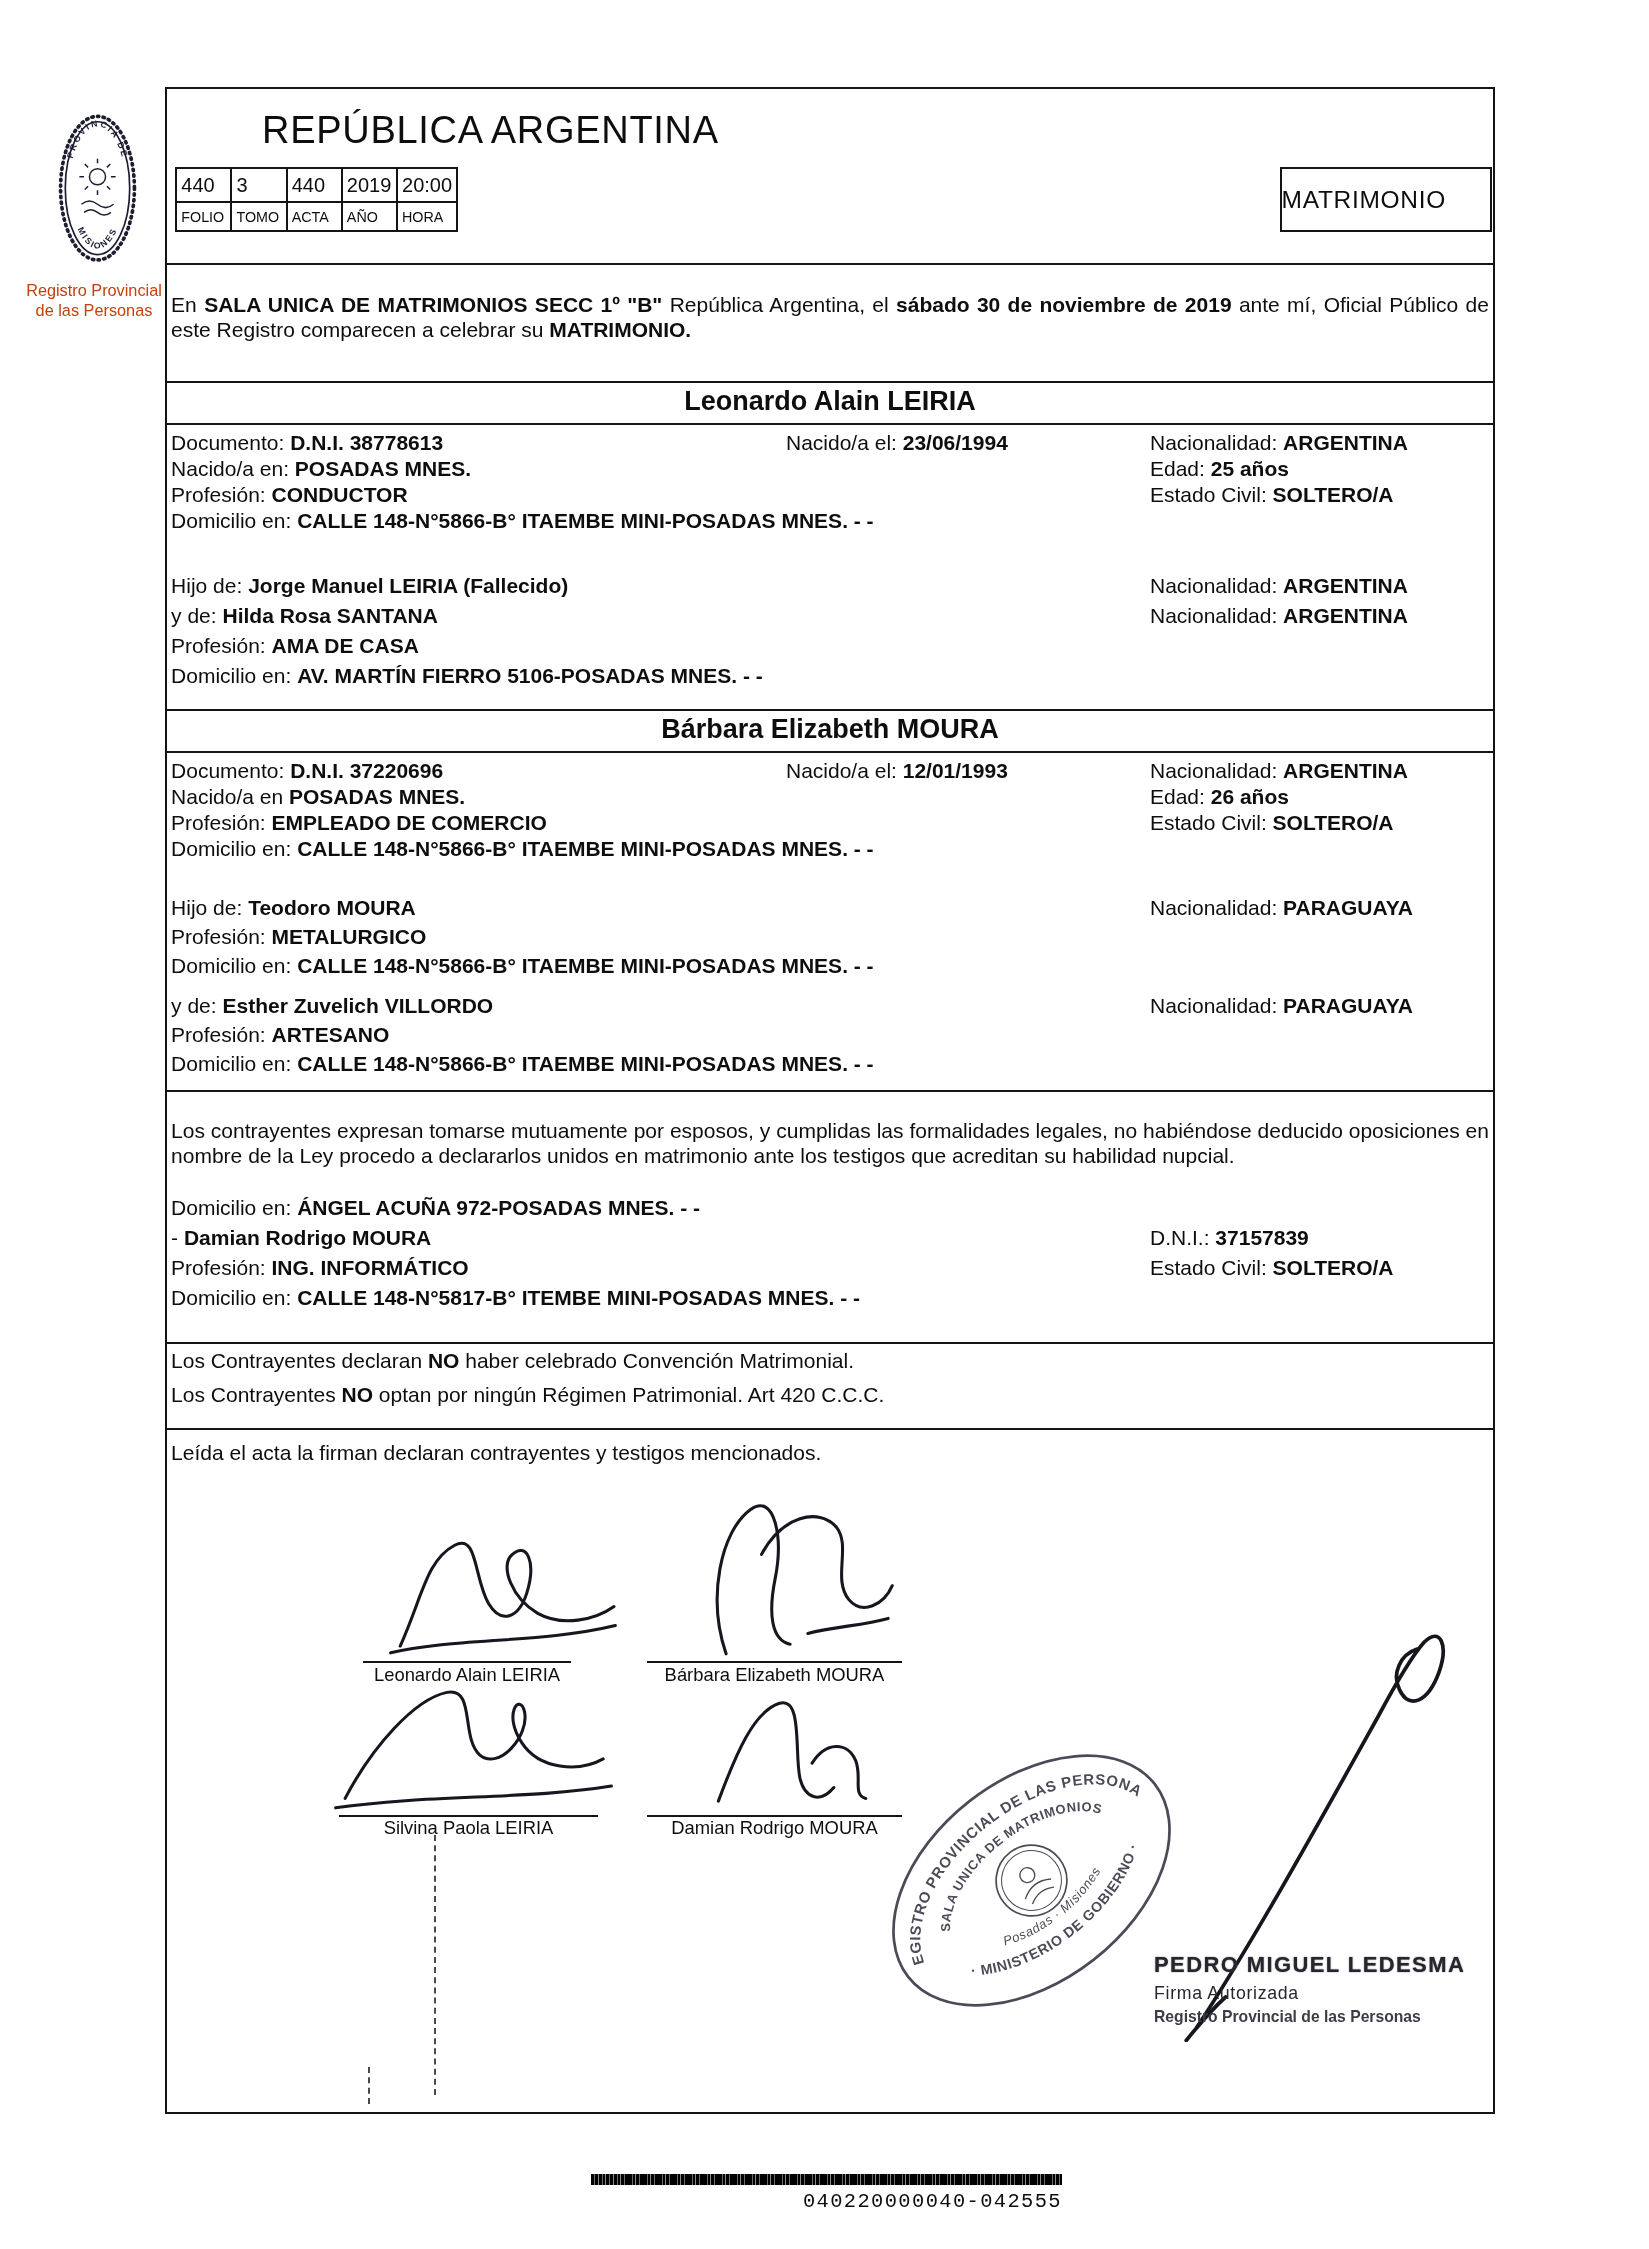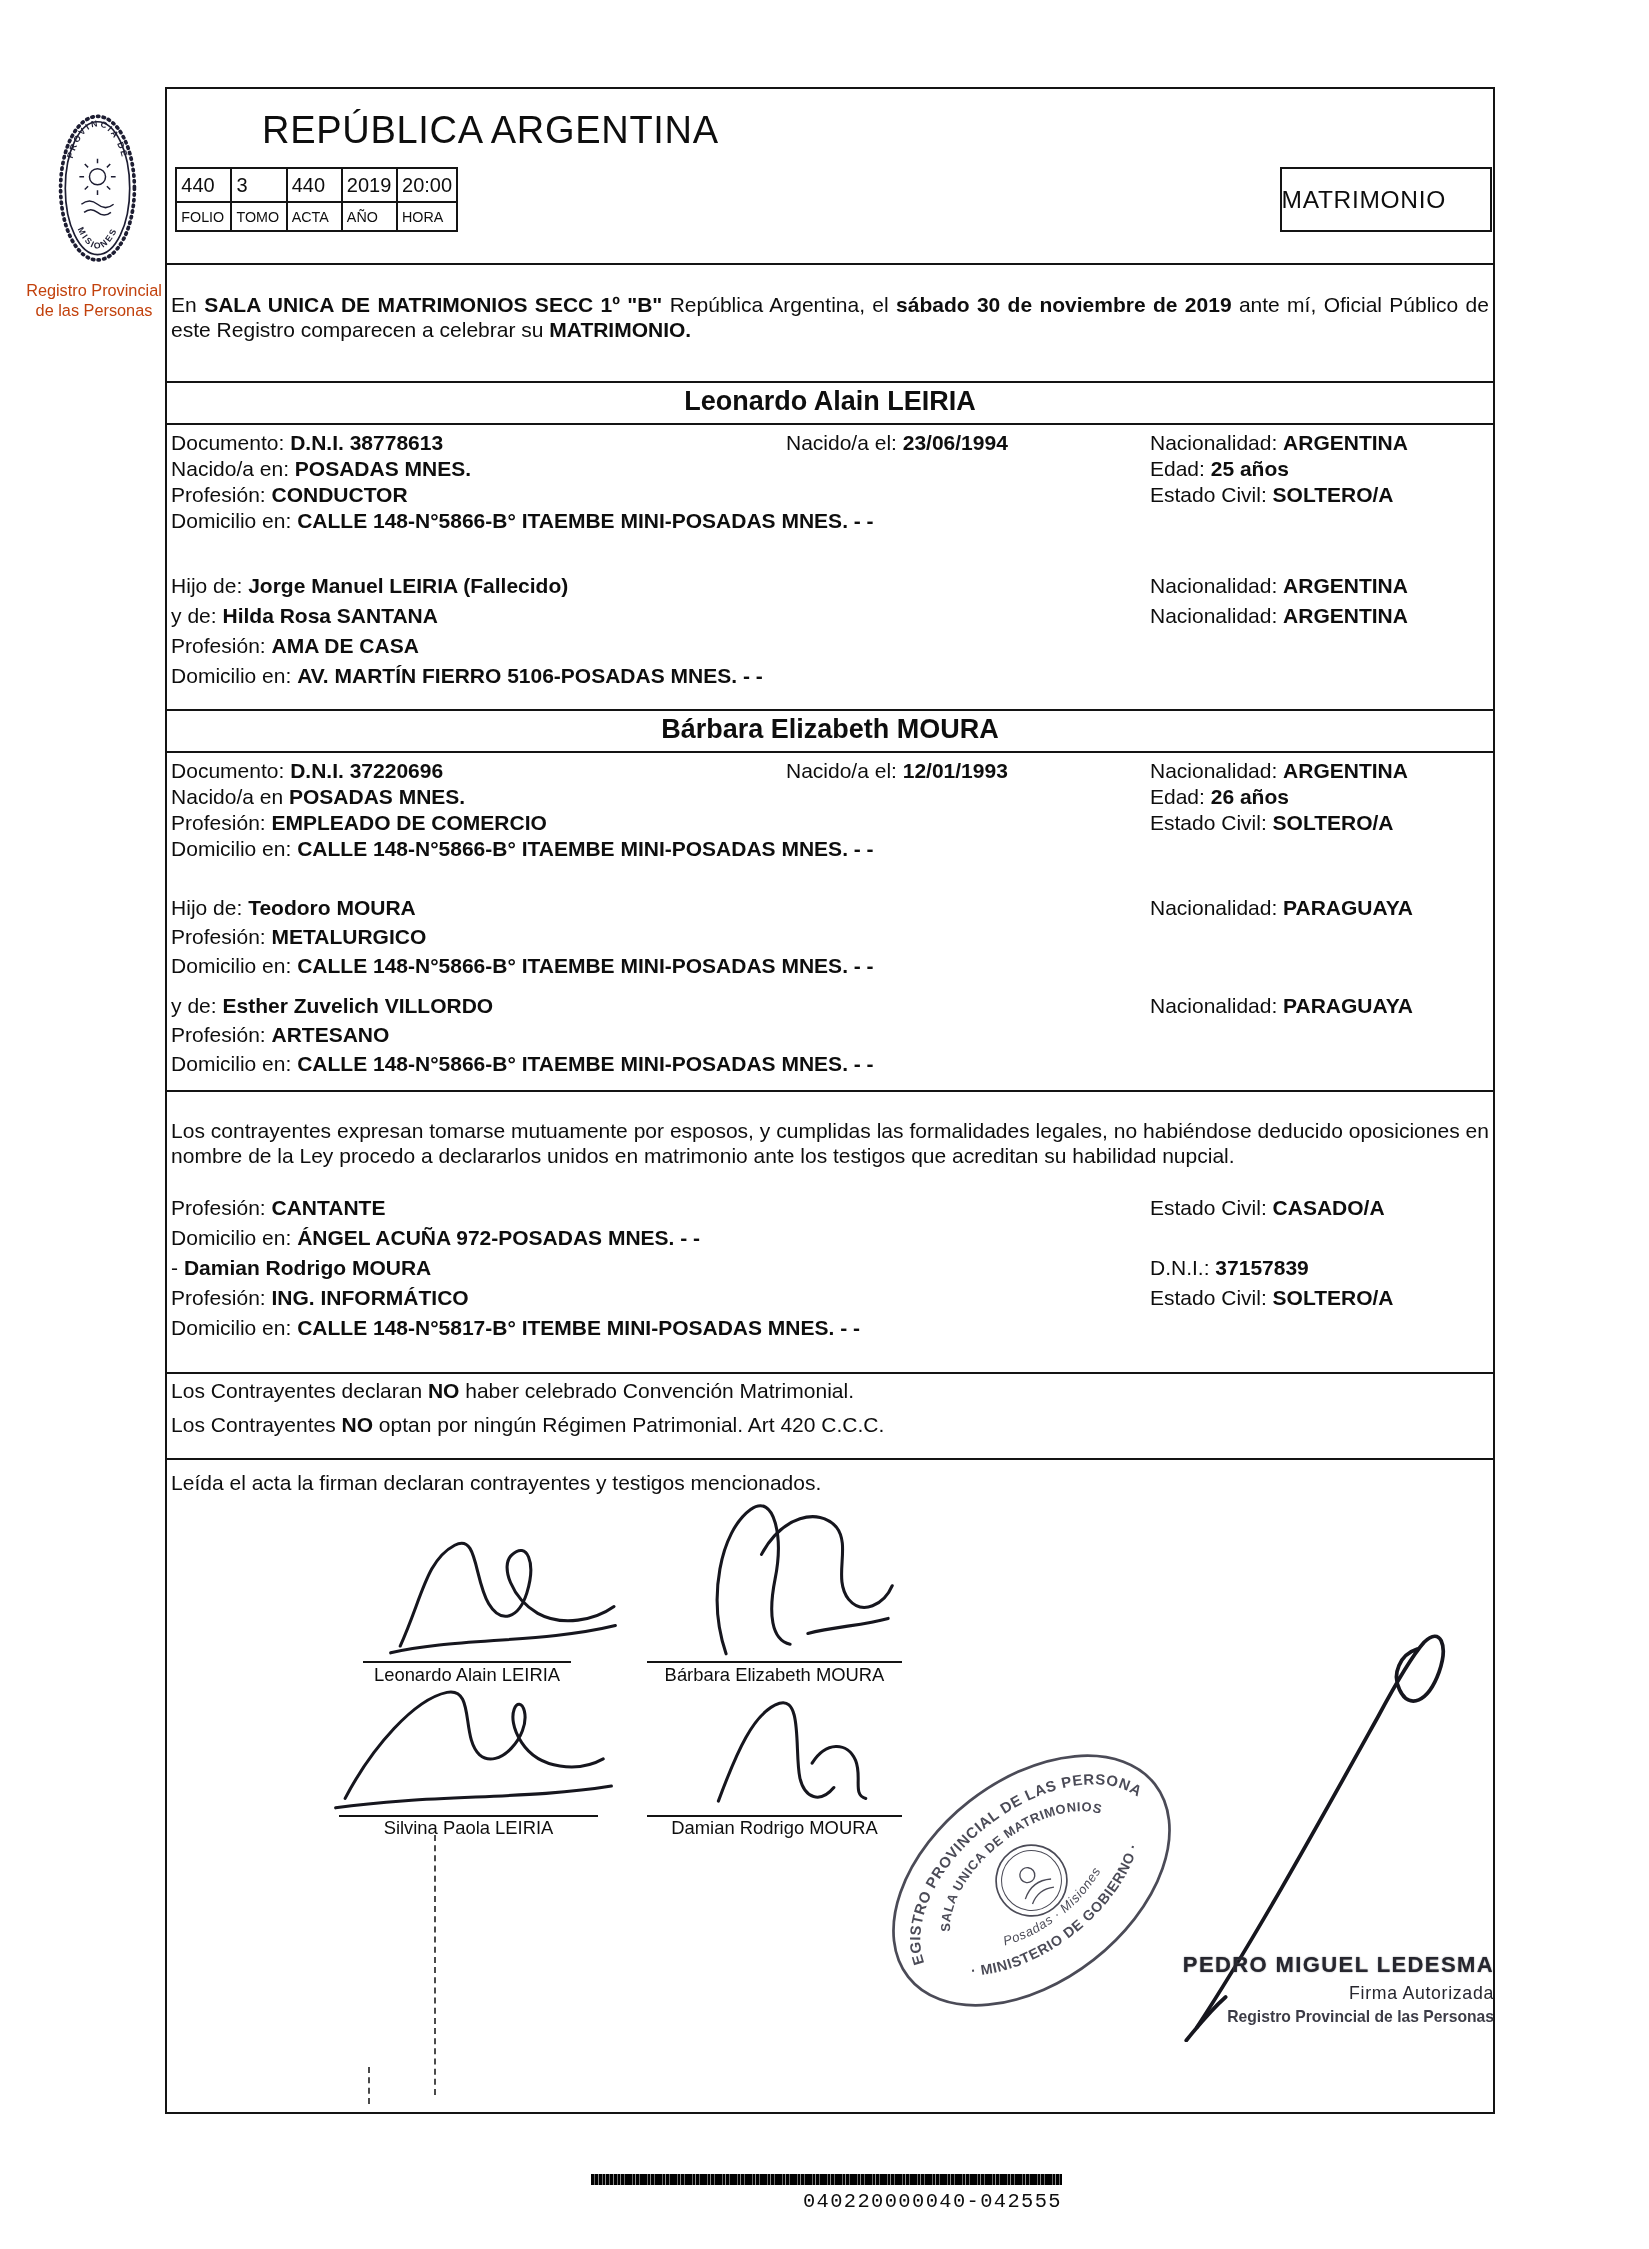--- a/index.html
+++ b/index.html
@@ -49,21 +49,21 @@
   .sig-line{position:absolute;border-top:2px solid #141414}
   .sig-name{position:absolute;font-size:18.4px;text-align:center;white-space:nowrap}
   .squiggle,.big-sig{position:absolute}
   .squiggle path{fill:none;stroke:#16161e;stroke-width:4.5;stroke-linecap:round}
   .big-sig path{fill:none;stroke:#16161e;stroke-width:5.5;stroke-linecap:round}
 
   .stamp{position:absolute;left:701px;top:189px;width:327px;height:415px;opacity:.92}
   .st-line{fill:none;stroke:#3c3c49}
   .st-txt{fill:#3c3c49;letter-spacing:1px}
 
-  .auth{position:absolute;left:987px;top:468px;width:340px;text-align:right;color:#26262e}
+  .auth{position:absolute;left:987px;top:468px;width:340px;text-align:left;color:#26262e}
   .a-name{font-size:22px;font-weight:bold;letter-spacing:1.4px;text-shadow:0 0 1.4px #5a5a60}
   .a-role{font-size:17.7px;margin-top:5.4px;letter-spacing:0.7px}
   .a-office{font-size:15.7px;margin-top:4.1px;filter:blur(0.7px);font-weight:bold;color:#3c3c46}
 
   .fold{position:absolute;border-left:2px dashed #4a4a4a}
   .fold1{left:267px;top:351px;height:260px}
   .fold2{left:201px;top:583px;height:37px}
 
   
   .barcode{position:absolute;left:591px;top:2174px;width:471px;height:11px;
@@ -212,24 +212,20 @@
         <span><span>Domicilio en: </span><b>CALLE 148-N°5866-B° ITAEMBE MINI-POSADAS MNES. - -</b></span>
       </div>
     </div>
 
     <div class="hr hr2"></div>
 
     <p class="para">Los contrayentes expresan tomarse mutuamente por esposos, y cumplidas las formalidades legales, no habiéndose deducido oposiciones en nombre de la Ley procedo a declararlos unidos en matrimonio ante los testigos que acreditan su habilidad nupcial.</p>
 
     <div class="rows loose gap22">
       <div class="row">
-        <span><span>Profesión: </span><b>CANTANTE</b></span>
-        <span class="c3"><span>Estado Civil: </span><b>CASADO/A</b></span>
-      </div>
-      <div class="row">
         <span><span>Domicilio en: </span><b>ÁNGEL ACUÑA 972-POSADAS MNES. - -</b></span>
       </div>
       <div class="row">
         <span><span>- </span><b>Damian Rodrigo MOURA</b></span>
         <span class="c3"><span>D.N.I.: </span><b>37157839</b></span>
       </div>
       <div class="row">
         <span><span>Profesión: </span><b>ING. INFORMÁTICO</b></span>
         <span class="c3"><span>Estado Civil: </span><b>SOLTERO/A</b></span>
       </div>

